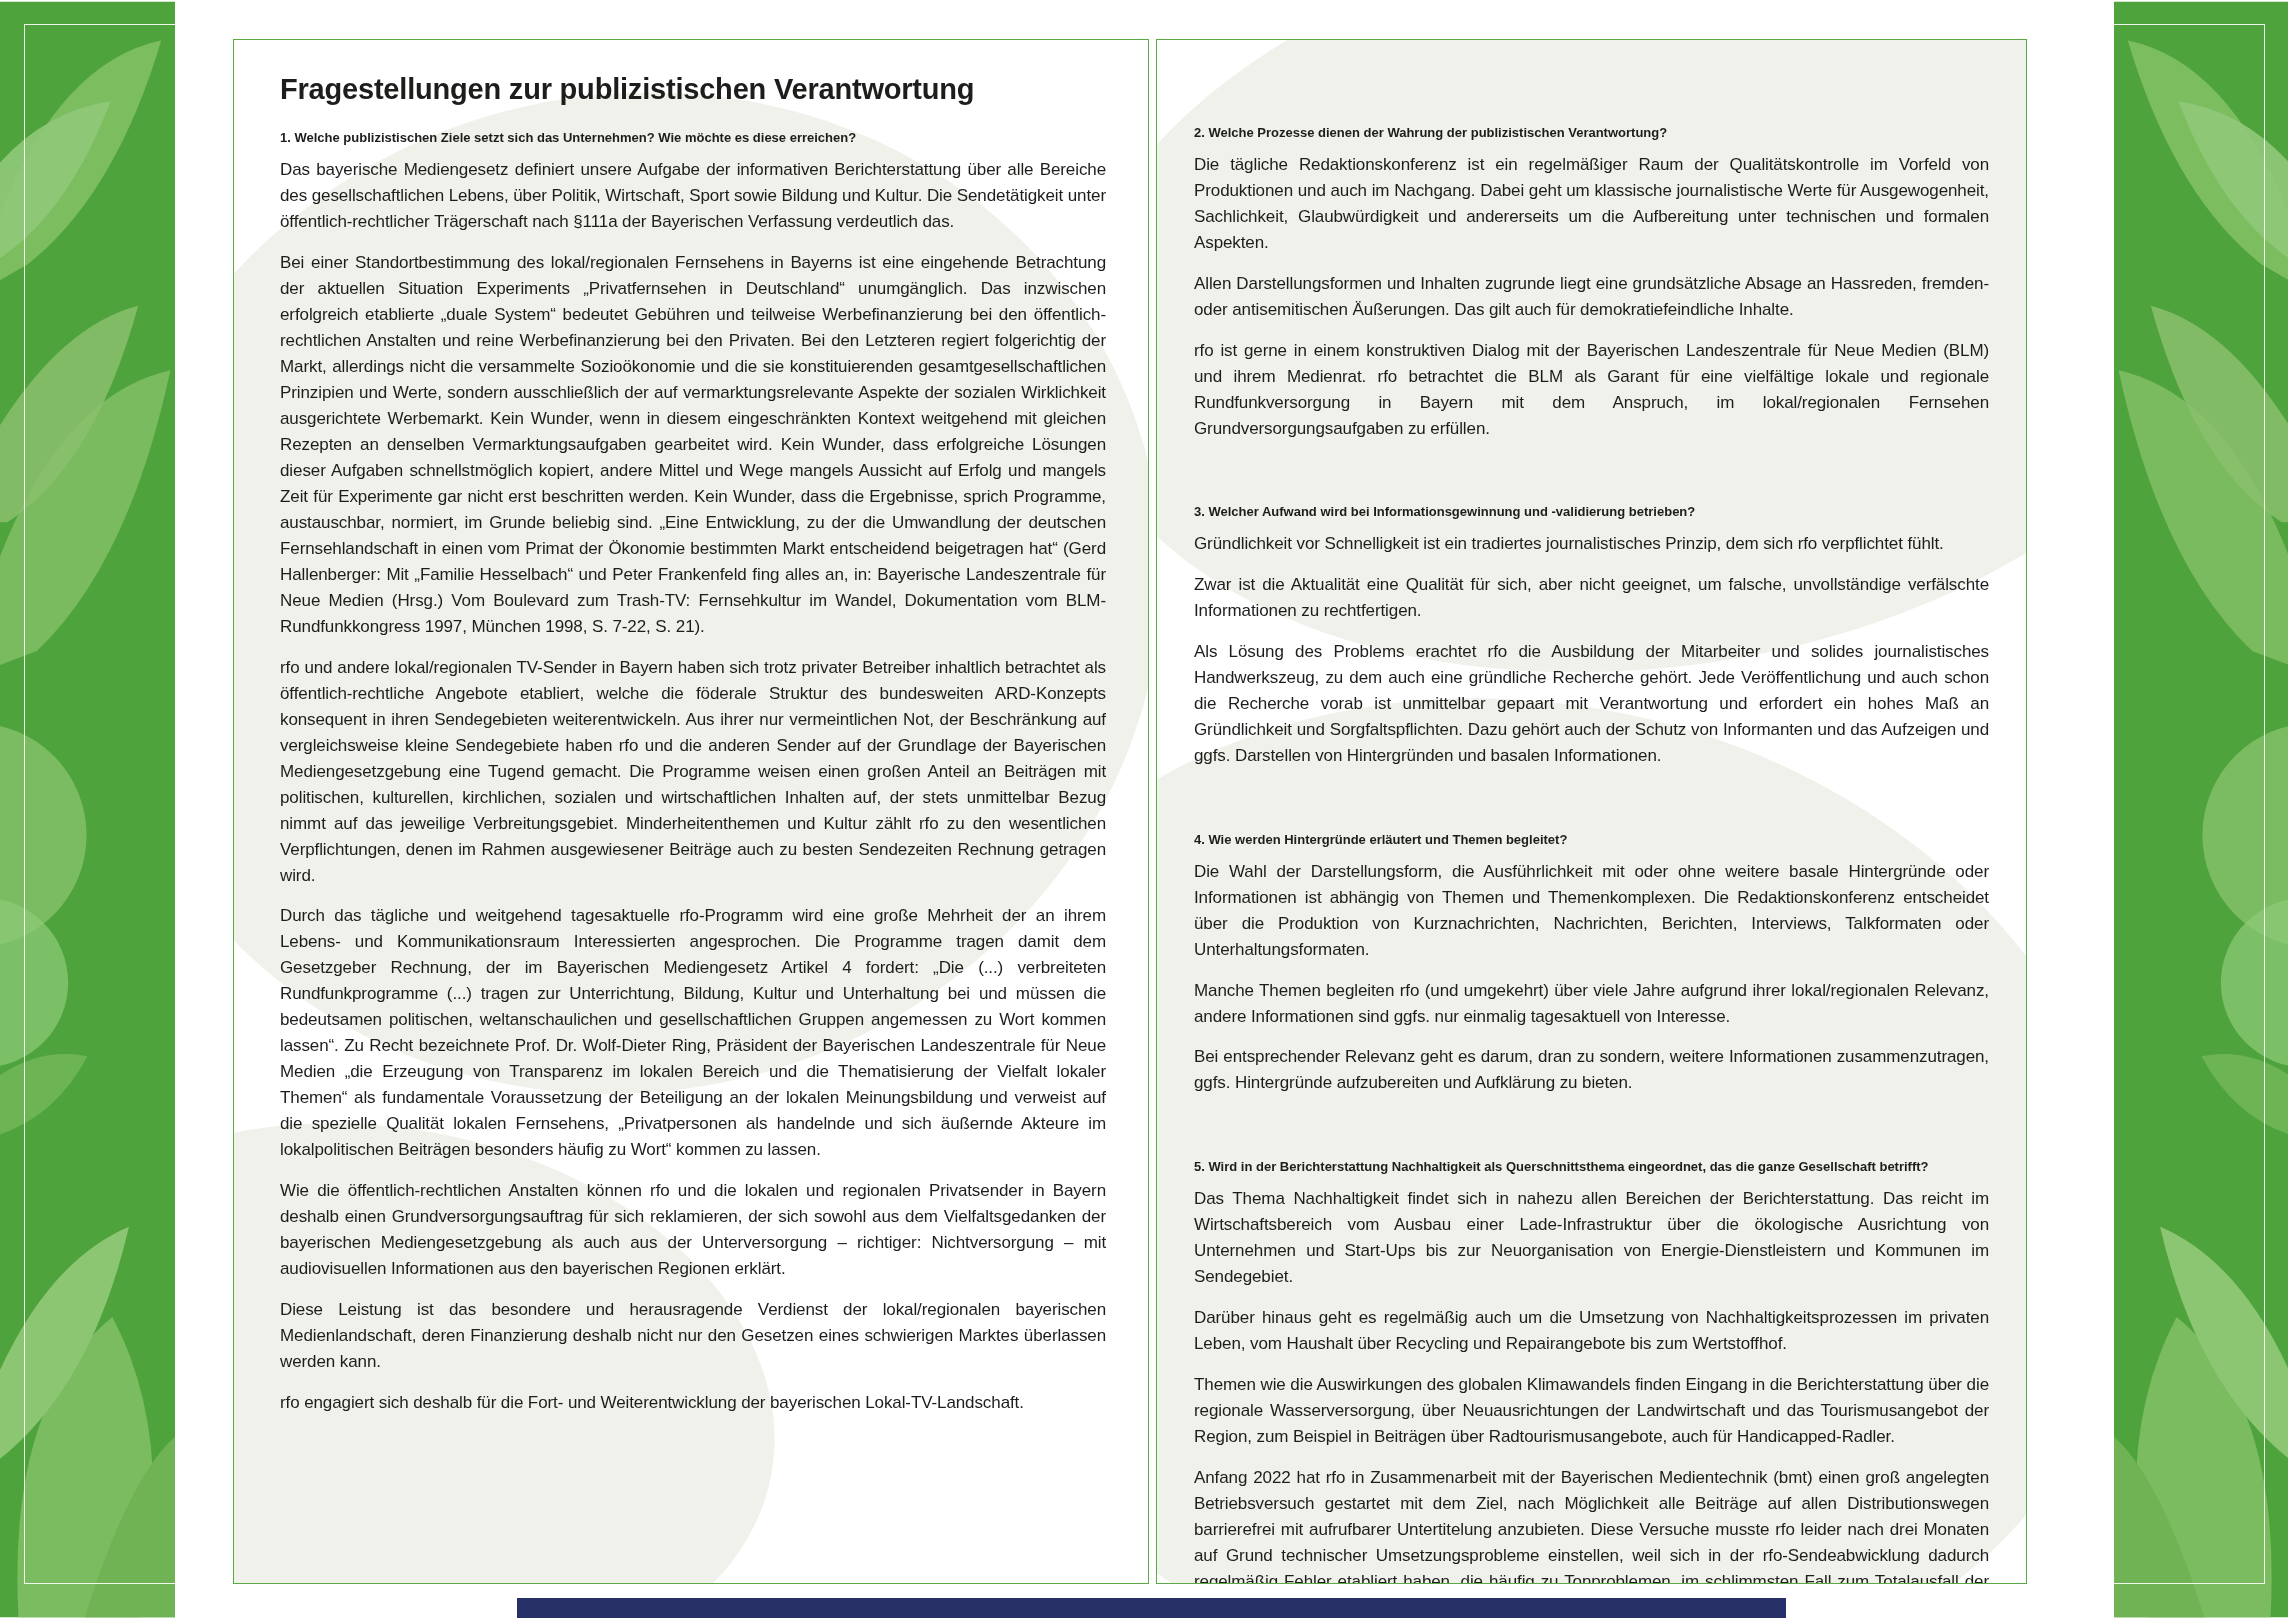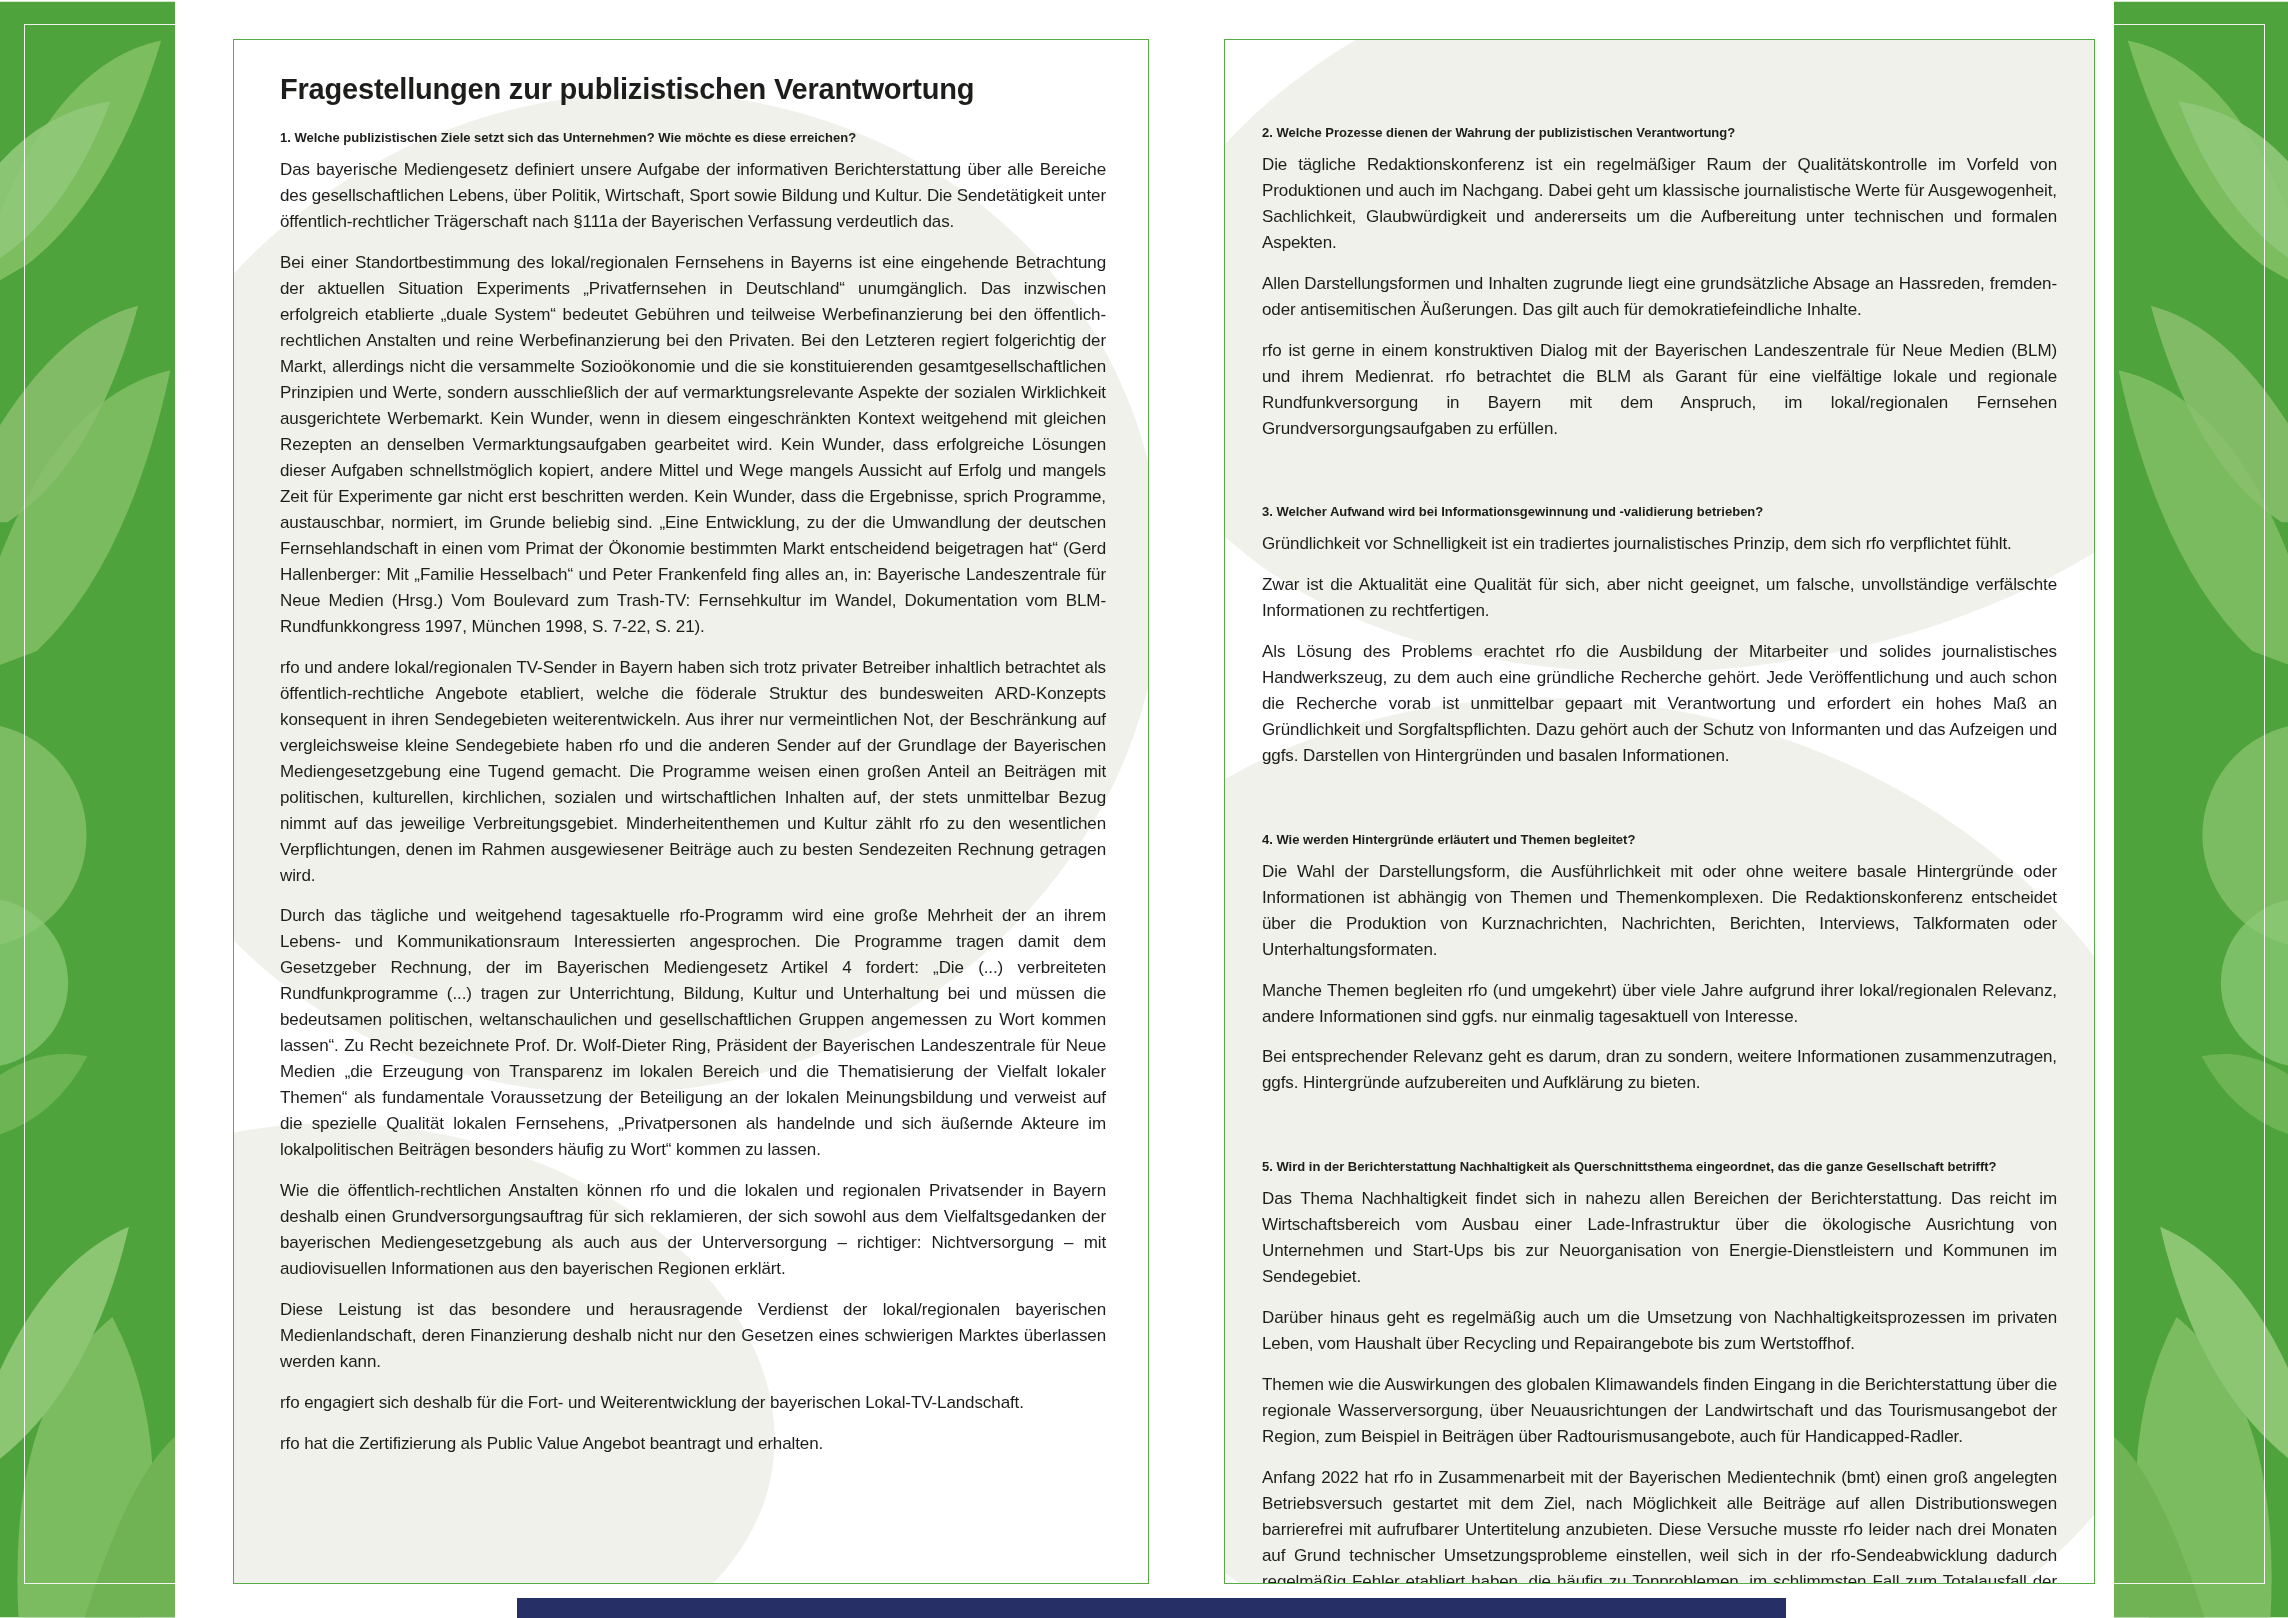--- a/index.html
+++ b/index.html
@@ -11,21 +11,21 @@
   .band-right{right:0;width:175px;transform:scaleX(-1);}
   .band svg{display:block;}
   .frame-line{position:absolute;left:24px;right:-3.7px;top:24px;bottom:35px;
               border-left:1.8px solid rgba(255,255,255,.9);
               border-top:1.8px solid rgba(255,255,255,.9);
               border-bottom:1.8px solid rgba(255,255,255,.9);}
   
   .page{position:absolute;top:39px;height:1545px;border:1.8px solid #5aab46;background:#ffffff;
         box-sizing:border-box;overflow:hidden;}
   .page-left{left:233px;width:916px;padding:33px 42px 22px 46px;}
-  .page-right{left:1224px;width:871px;padding:85px 37px 24px 37px;display:flex;flex-direction:column;}
+  .page-right{left:1156px;width:871px;padding:85px 37px 24px 37px;display:flex;flex-direction:column;}
   .page .blob{position:absolute;left:0;top:0;width:100%;height:100%;z-index:0;pointer-events:none;}
   .page > .content{position:relative;z-index:1;}
   .page-right > .content{display:flex;flex-direction:column;flex:1 1 auto;}
   
   h1.doc-title{font-size:29px;font-weight:700;letter-spacing:-0.2px;margin:0 0 24px 0;}
   h2.sec{font-size:13px;font-weight:700;margin:0 0 12px 0;text-align:justify;}
   .sec-block{margin:0;}
   .sec-block + .sec-block{margin-top:48px;}
   p.para{font-size:17px;line-height:26px;margin:0 0 14.8px 0;text-align:justify;
          text-justify:inter-word;letter-spacing:-0.1px;}
@@ -80,21 +80,20 @@
       <h1 class="doc-title">Fragestellungen zur publizistischen Verantwortung</h1>
       <div class="sec-block">
         <h2 class="sec">1. Welche publizistischen Ziele setzt sich das Unternehmen? Wie möchte es diese erreichen?</h2>
         <p class="para">Das bayerische Mediengesetz definiert unsere Aufgabe der informativen Berichterstattung über alle Bereiche des gesellschaftlichen Lebens, über Politik, Wirtschaft, Sport sowie Bildung und Kultur. Die Sendetätigkeit unter öffentlich-rechtlicher Trägerschaft nach §111a der Bayerischen Verfassung verdeutlich das.</p>
         <p class="para">Bei einer Standortbestimmung des lokal/regionalen Fernsehens in Bayerns ist eine eingehende Betrachtung der aktuellen Situation Experiments „Privatfernsehen in Deutschland“ unumgänglich. Das inzwischen erfolgreich etablierte „duale System“ bedeutet Gebühren und teilweise Werbefinanzierung bei den öffentlich-rechtlichen Anstalten und reine Werbefinanzierung bei den Privaten. Bei den Letzteren regiert folgerichtig der Markt, allerdings nicht die versammelte Sozioökonomie und die sie konstituierenden gesamtgesellschaftlichen Prinzipien und Werte, sondern ausschließlich der auf vermarktungsrelevante Aspekte der sozialen Wirklichkeit ausgerichtete Werbemarkt. Kein Wunder, wenn in diesem eingeschränkten Kontext weitgehend mit gleichen Rezepten an denselben Vermarktungsaufgaben gearbeitet wird. Kein Wunder, dass erfolgreiche Lösungen dieser Aufgaben schnellstmöglich kopiert, andere Mittel und Wege mangels Aussicht auf Erfolg und mangels Zeit für Experimente gar nicht erst beschritten werden. Kein Wunder, dass die Ergebnisse, sprich Programme, austauschbar, normiert, im Grunde beliebig sind. „Eine Entwicklung, zu der die Umwandlung der deutschen Fernsehlandschaft in einen vom Primat der Ökonomie bestimmten Markt entscheidend beigetragen hat“  (Gerd Hallenberger: Mit „Familie Hesselbach“ und Peter Frankenfeld fing alles an, in: Bayerische Landeszentrale für Neue Medien (Hrsg.) Vom Boulevard zum Trash-TV: Fernsehkultur im Wandel, Dokumentation vom BLM-Rundfunkkongress 1997, München 1998, S. 7-22, S. 21).</p>
         <p class="para">rfo und andere lokal/regionalen TV-Sender in Bayern haben sich trotz privater Betreiber inhaltlich betrachtet als öffentlich-rechtliche Angebote etabliert, welche die föderale Struktur des bundesweiten ARD-Konzepts konsequent in ihren Sendegebieten weiterentwickeln. Aus ihrer nur vermeintlichen Not, der Beschränkung auf vergleichsweise kleine Sendegebiete haben rfo und die anderen Sender auf der Grundlage der Bayerischen Mediengesetzgebung eine Tugend gemacht. Die Programme weisen einen großen Anteil an Beiträgen mit politischen, kulturellen, kirchlichen, sozialen und wirtschaftlichen Inhalten auf, der stets unmittelbar Bezug nimmt auf das jeweilige Verbreitungsgebiet. Minderheitenthemen und Kultur zählt rfo zu den wesentlichen Verpflichtungen, denen im Rahmen ausgewiesener Beiträge auch zu besten Sendezeiten Rechnung getragen wird.</p>
         <p class="para">Durch das tägliche und weitgehend tagesaktuelle rfo-Programm wird eine große Mehrheit der an ihrem Lebens- und Kommunikationsraum Interessierten angesprochen. Die Programme tragen damit dem Gesetzgeber Rechnung, der im Bayerischen Mediengesetz Artikel 4 fordert: „Die (...) verbreiteten Rundfunkprogramme (...) tragen zur Unterrichtung, Bildung, Kultur und Unterhaltung bei und müssen die bedeutsamen politischen, weltanschaulichen und gesellschaftlichen Gruppen angemessen zu Wort kommen lassen“. Zu Recht bezeichnete Prof. Dr. Wolf-Dieter Ring, Präsident der Bayerischen Landeszentrale für Neue Medien „die Erzeugung von Transparenz im lokalen Bereich und die Thematisierung der Vielfalt lokaler Themen“ als fundamentale Voraussetzung der Beteiligung an der lokalen Meinungsbildung und verweist auf die spezielle Qualität lokalen Fernsehens, „Privatpersonen als handelnde und sich äußernde Akteure im lokalpolitischen Beiträgen besonders häufig zu Wort“ kommen zu lassen.</p>
         <p class="para">Wie die öffentlich-rechtlichen Anstalten können rfo und die lokalen und regionalen Privatsender in Bayern deshalb einen Grundversorgungsauftrag für sich reklamieren, der sich sowohl aus dem Vielfaltsgedanken der bayerischen Mediengesetzgebung als auch aus der Unterversorgung – richtiger: Nichtversorgung – mit audiovisuellen Informationen aus den bayerischen Regionen erklärt.</p>
         <p class="para">Diese Leistung ist das besondere und herausragende Verdienst der lokal/regionalen bayerischen Medienlandschaft, deren Finanzierung deshalb nicht nur den Gesetzen eines schwierigen Marktes überlassen werden kann.</p>
         <p class="para">rfo engagiert sich deshalb für die Fort- und Weiterentwicklung der bayerischen Lokal-TV-Landschaft.</p>
-        <p class="para">rfo hat die Zertifizierung als Public Value Angebot beantragt und erhalten.</p>
       </div>
     </div>
   </div>
 
   <div class="page page-right">
     <svg class="blob" viewBox="0 0 944 1674" preserveAspectRatio="none" aria-hidden="true">
       <ellipse cx="540" cy="280" rx="640" ry="400" fill="#eff1ea" transform="rotate(-8 540 280)"></ellipse>
       <ellipse cx="400" cy="1260" rx="660" ry="540" fill="#eff1ea" transform="rotate(12 400 1260)"></ellipse>
     </svg>
     <div class="content">

